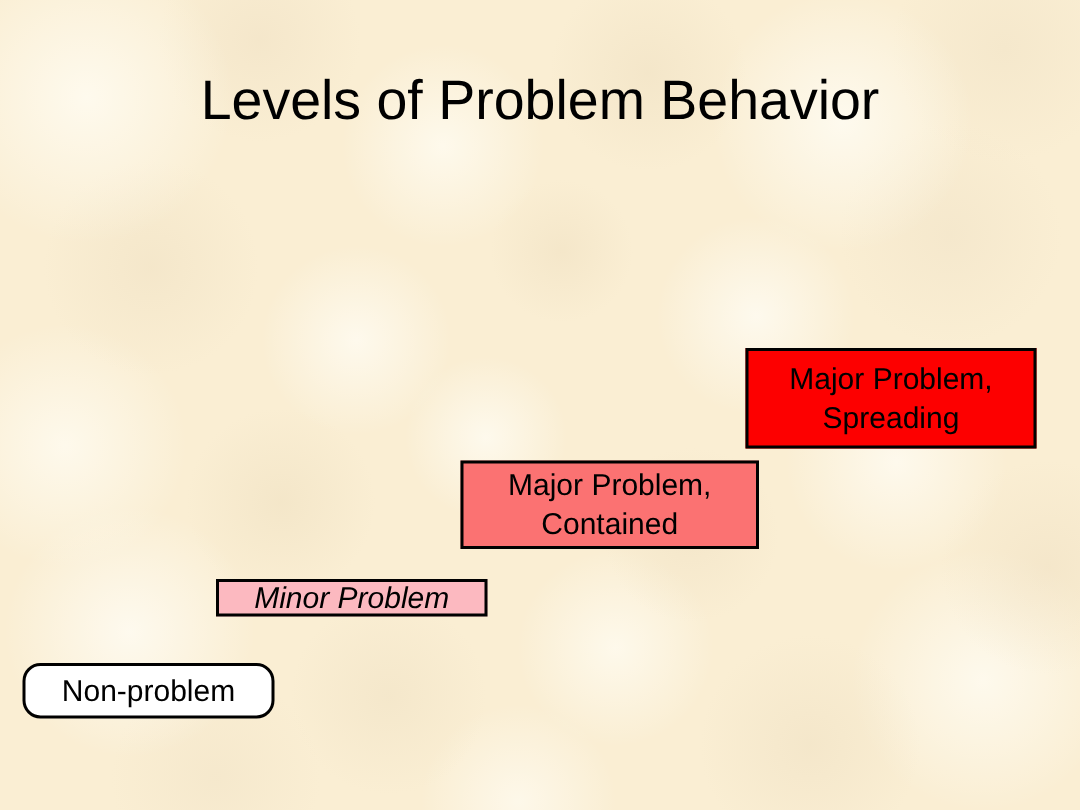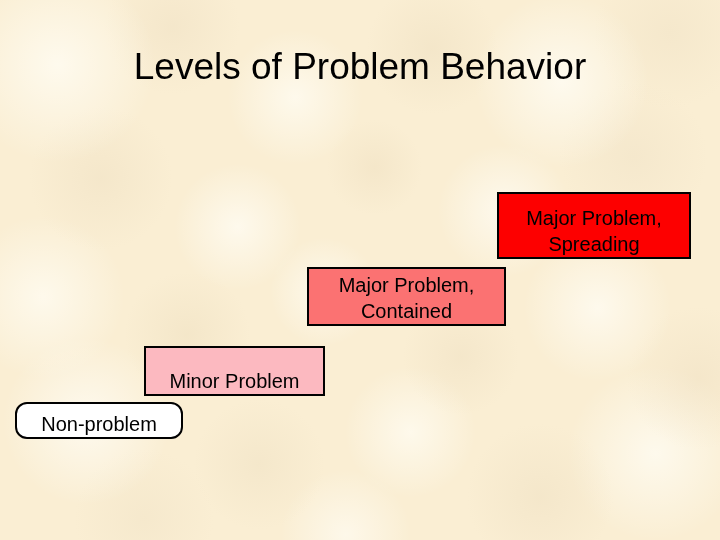--- a/index.html
+++ b/index.html
@@ -65,27 +65,28 @@
     color: #000000;
     letter-spacing: 0px;
     white-space: nowrap;
   }
 
   .level-box {
     position: absolute;
     box-sizing: border-box;
     border: 2px solid #000000;
     display: flex;
-    align-items: flex-end;
+    align-items: center;
     justify-content: center;
     text-align: center;
     color: #000000;
     font-size: 20px;
     line-height: 26px;
     padding: 0 4px;
+    margin-top: 40px;
   }
 
   #box-major-spreading {
     left: 497px;
     top: 192px;
     width: 194px;
     height: 67px;
     background-color: #fd0000;
   }
 
@@ -94,22 +95,23 @@
     top: 267px;
     width: 199px;
     height: 59px;
     background-color: #fb7272;
   }
 
   #box-minor-problem {
     left: 144px;
     top: 346px;
     width: 181px;
-    height: 50px;
+    height: 25px;
     background-color: #fcb9c0;
+    font-style: italic;
   }
 
   #box-non-problem {
     left: 15px;
     top: 402px;
     width: 168px;
     height: 37px;
     background-color: #ffffff;
     border-radius: 12px;
   }

